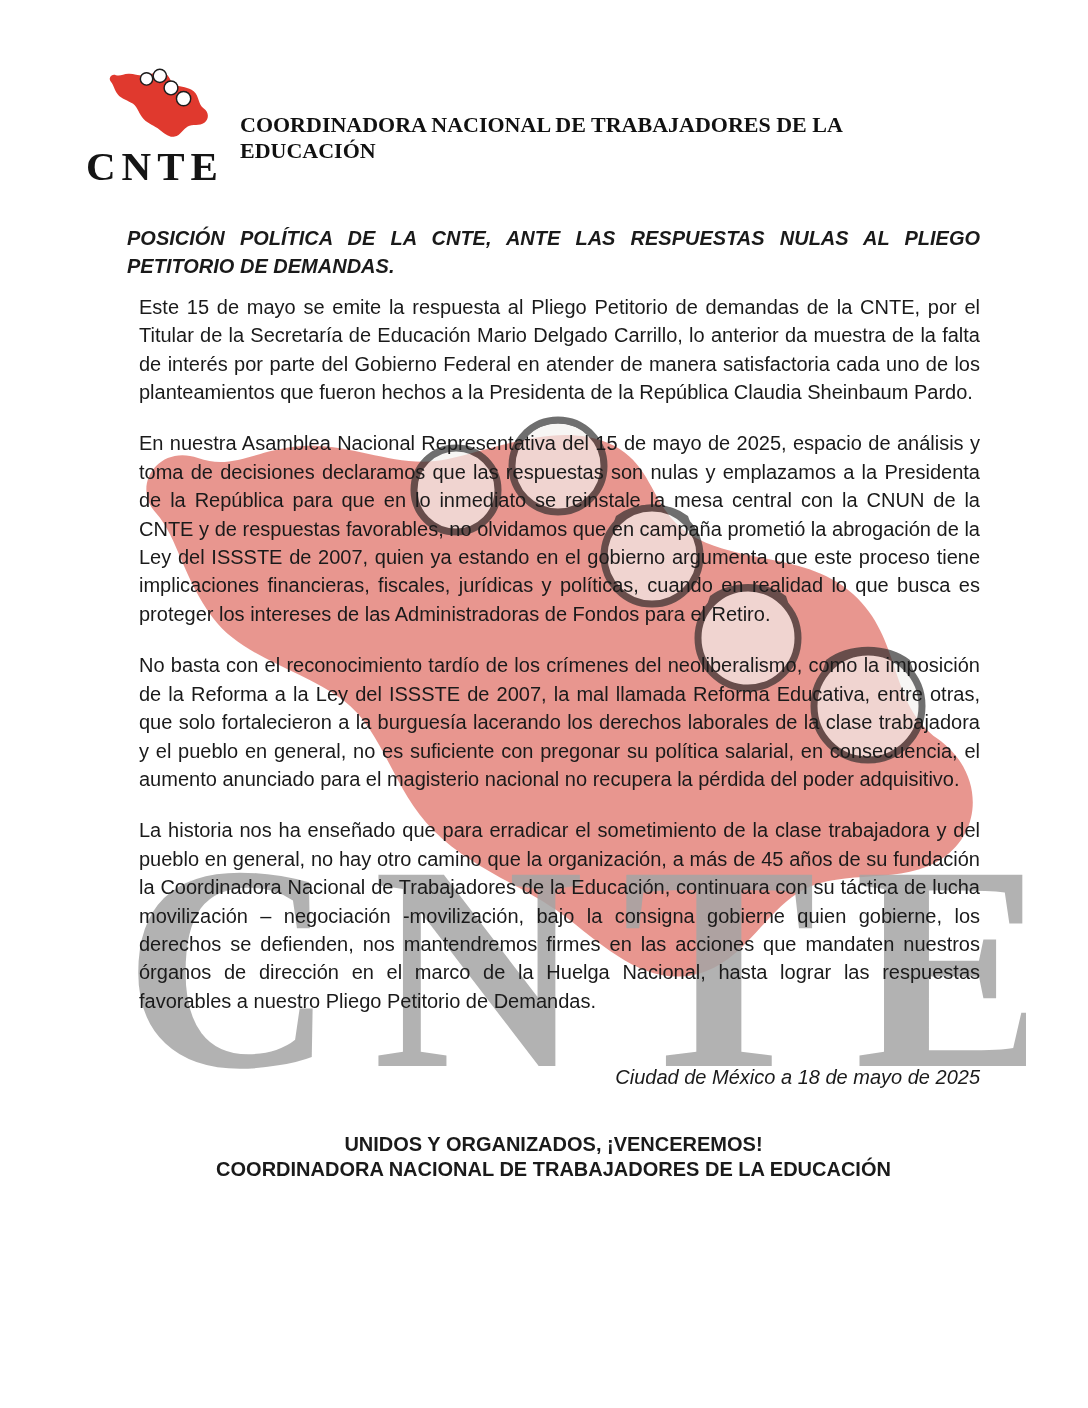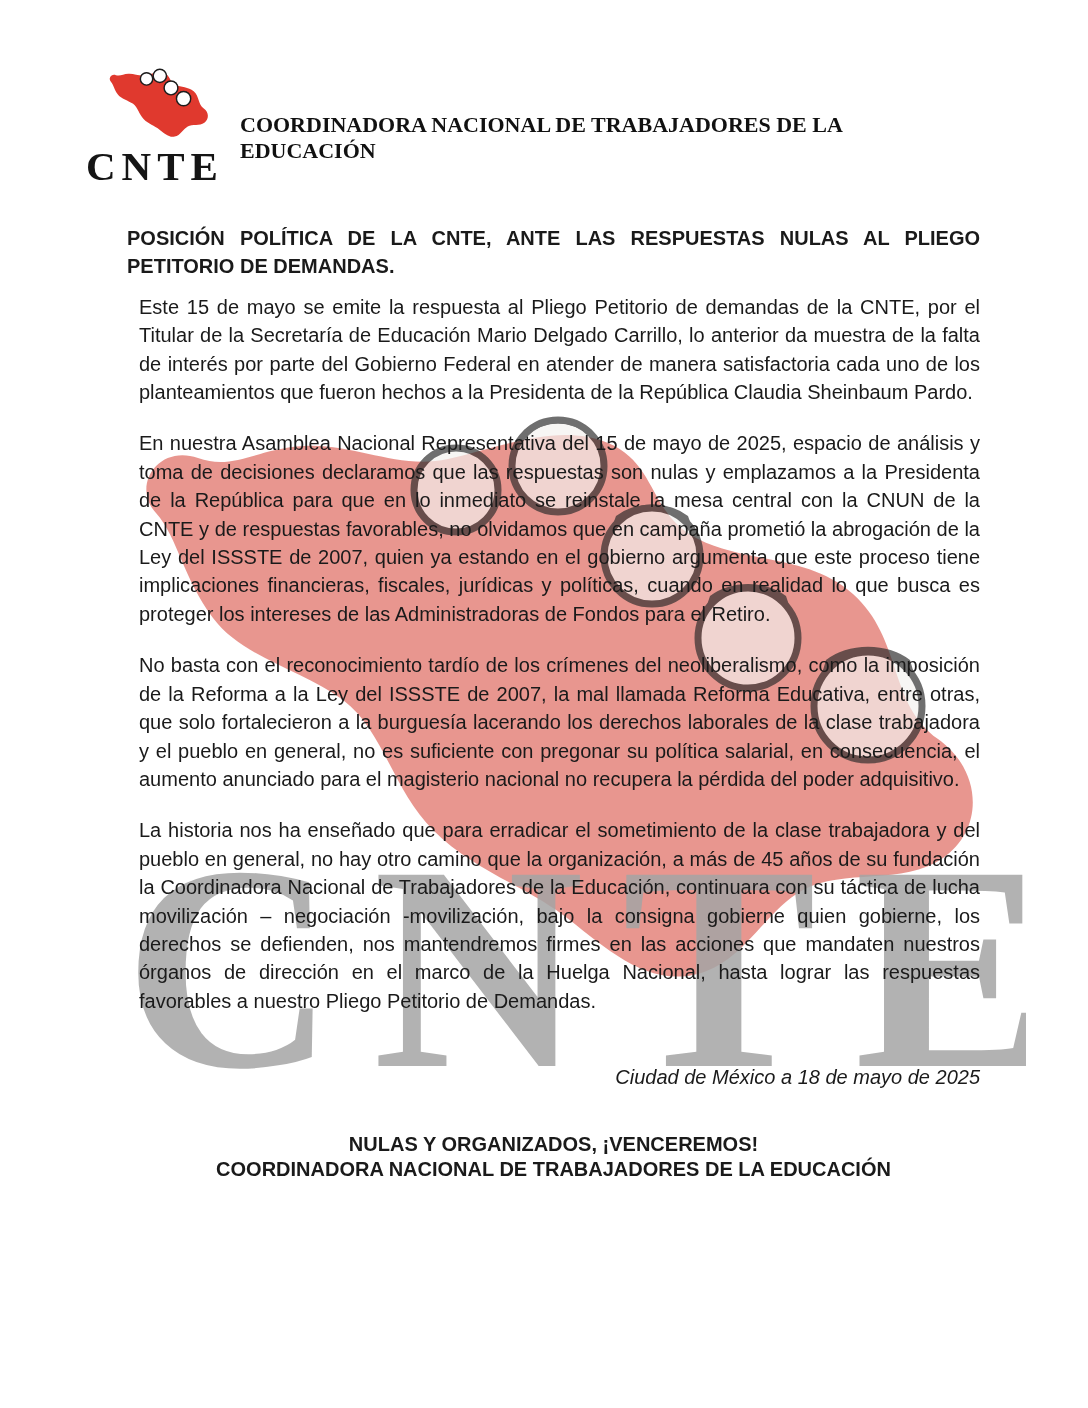--- a/index.html
+++ b/index.html
@@ -31,21 +31,21 @@
     position:absolute; left:96px; top:398px;
     width:930px; height:706px; z-index:0; pointer-events:none;
   }
 
   
   .content {
     position:absolute; left:127px; top:224px; width:853px; z-index:1;
   }
   .doc-title {
     font-weight:bold; font-size:20px; line-height:28.4px;
-    text-align:justify; margin:0 0 12px 0;
+    text-align:justify; margin:0 0 12px 0;font-style:italic;
   }
   .body-par {
     font-size:20px; line-height:28.4px;
     text-align:justify; margin:0 0 23px 12px;
   }
   .date-line {
     font-size:20px; line-height:28.4px; font-style:italic;
     text-align:right; margin:48px 0 0 0;
   }
   .closing { margin-top:40px; text-align:center; }
@@ -136,18 +136,18 @@
 
     <p class="body-par">En nuestra Asamblea Nacional Representativa del 15 de mayo de 2025, espacio de análisis y toma de decisiones declaramos que las respuestas son nulas y emplazamos a la Presidenta de la República para que en lo inmediato se reinstale la mesa central con la CNUN de la CNTE y de respuestas favorables, no olvidamos que en campaña prometió la abrogación de la Ley del ISSSTE de 2007, quien ya estando en el gobierno argumenta que este proceso tiene implicaciones financieras, fiscales, jurídicas y políticas, cuando en realidad lo que busca es proteger los intereses de las Administradoras de Fondos para el Retiro.</p>
 
     <p class="body-par">No basta con el reconocimiento tardío de los crímenes del neoliberalismo, como la imposición de la Reforma a la Ley del ISSSTE de 2007, la mal llamada Reforma Educativa, entre otras, que solo fortalecieron a la burguesía lacerando los derechos laborales de la clase trabajadora y el pueblo en general, no es suficiente con pregonar su política salarial, en consecuencia, el aumento anunciado para el magisterio nacional no recupera la pérdida del poder adquisitivo.</p>
 
     <p class="body-par">La historia nos ha enseñado que para erradicar el sometimiento de la clase trabajadora y del pueblo en general, no hay otro camino que la organización, a más de 45 años de su fundación la Coordinadora Nacional de Trabajadores de la Educación, continuara con su táctica de lucha movilización – negociación -movilización, bajo la consigna gobierne quien gobierne, los derechos se defienden, nos mantendremos firmes en las acciones que mandaten nuestros órganos de dirección en el marco de la Huelga Nacional, hasta lograr las respuestas favorables a nuestro Pliego Petitorio de Demandas.</p>
 
     <p class="date-line">Ciudad de México a 18 de mayo de 2025</p>
 
     <div class="closing">
-      <div>NULAS Y ORGANIZADOS, ¡VENCEREMOS!</div>
+      <div>UNIDOS Y ORGANIZADOS, ¡VENCEREMOS!</div>
       <div>COORDINADORA NACIONAL DE TRABAJADORES DE LA EDUCACIÓN</div>
     </div>
   </div>
 
 </div>
 
 </body></html>

